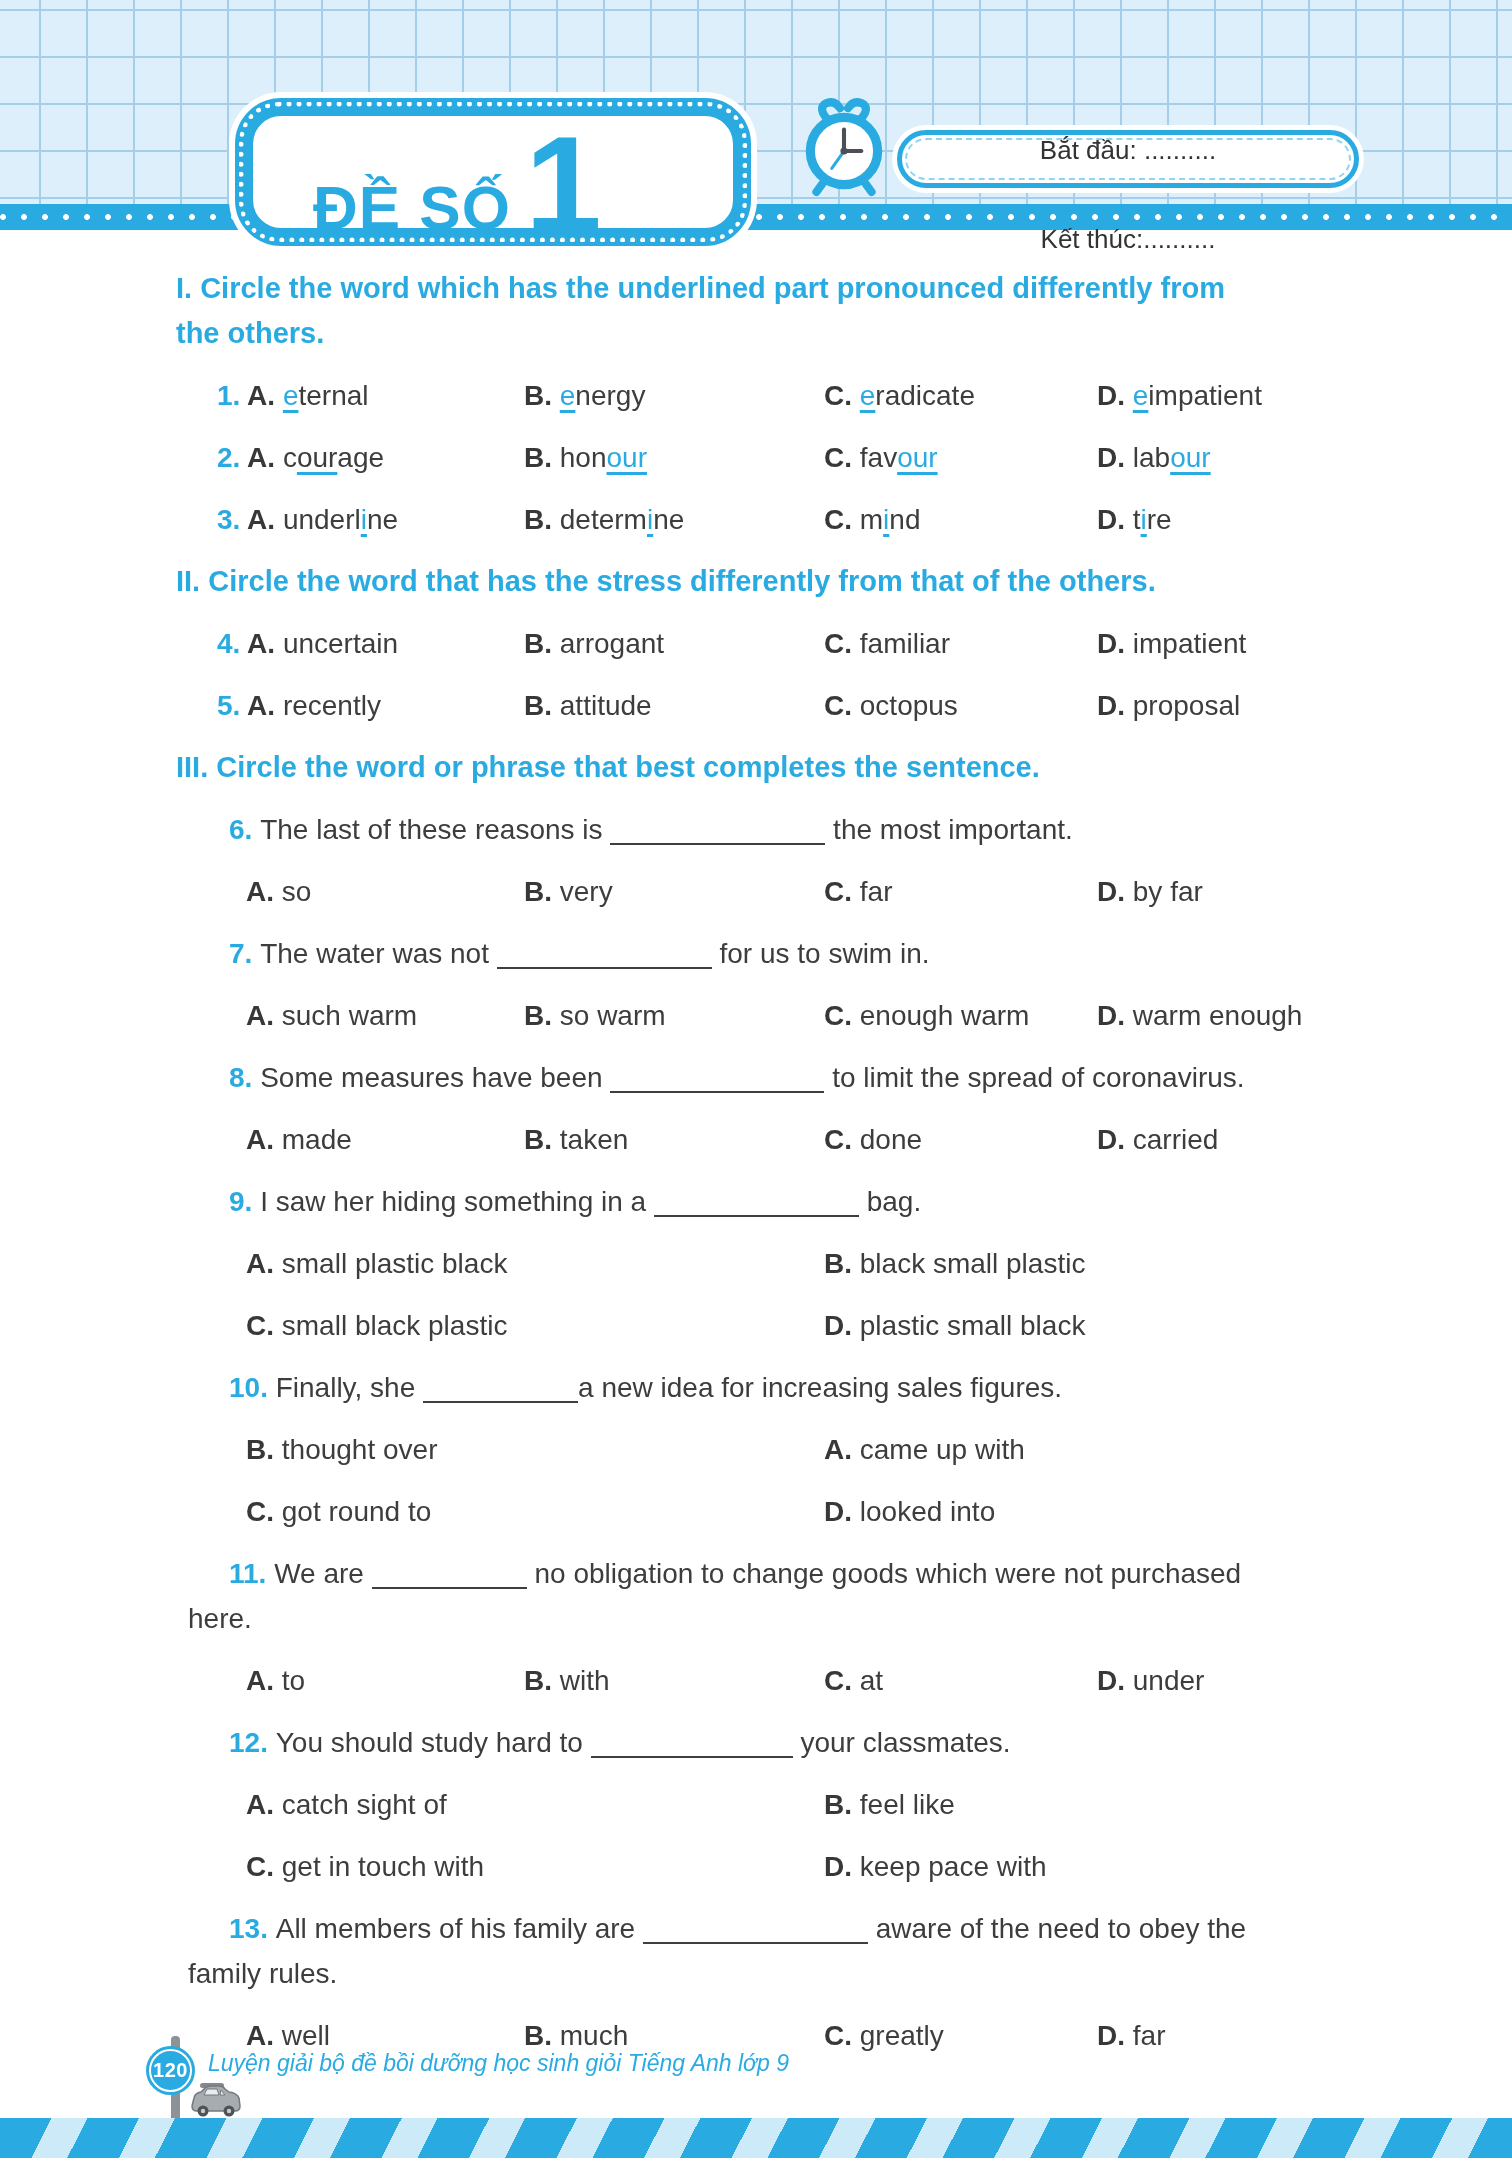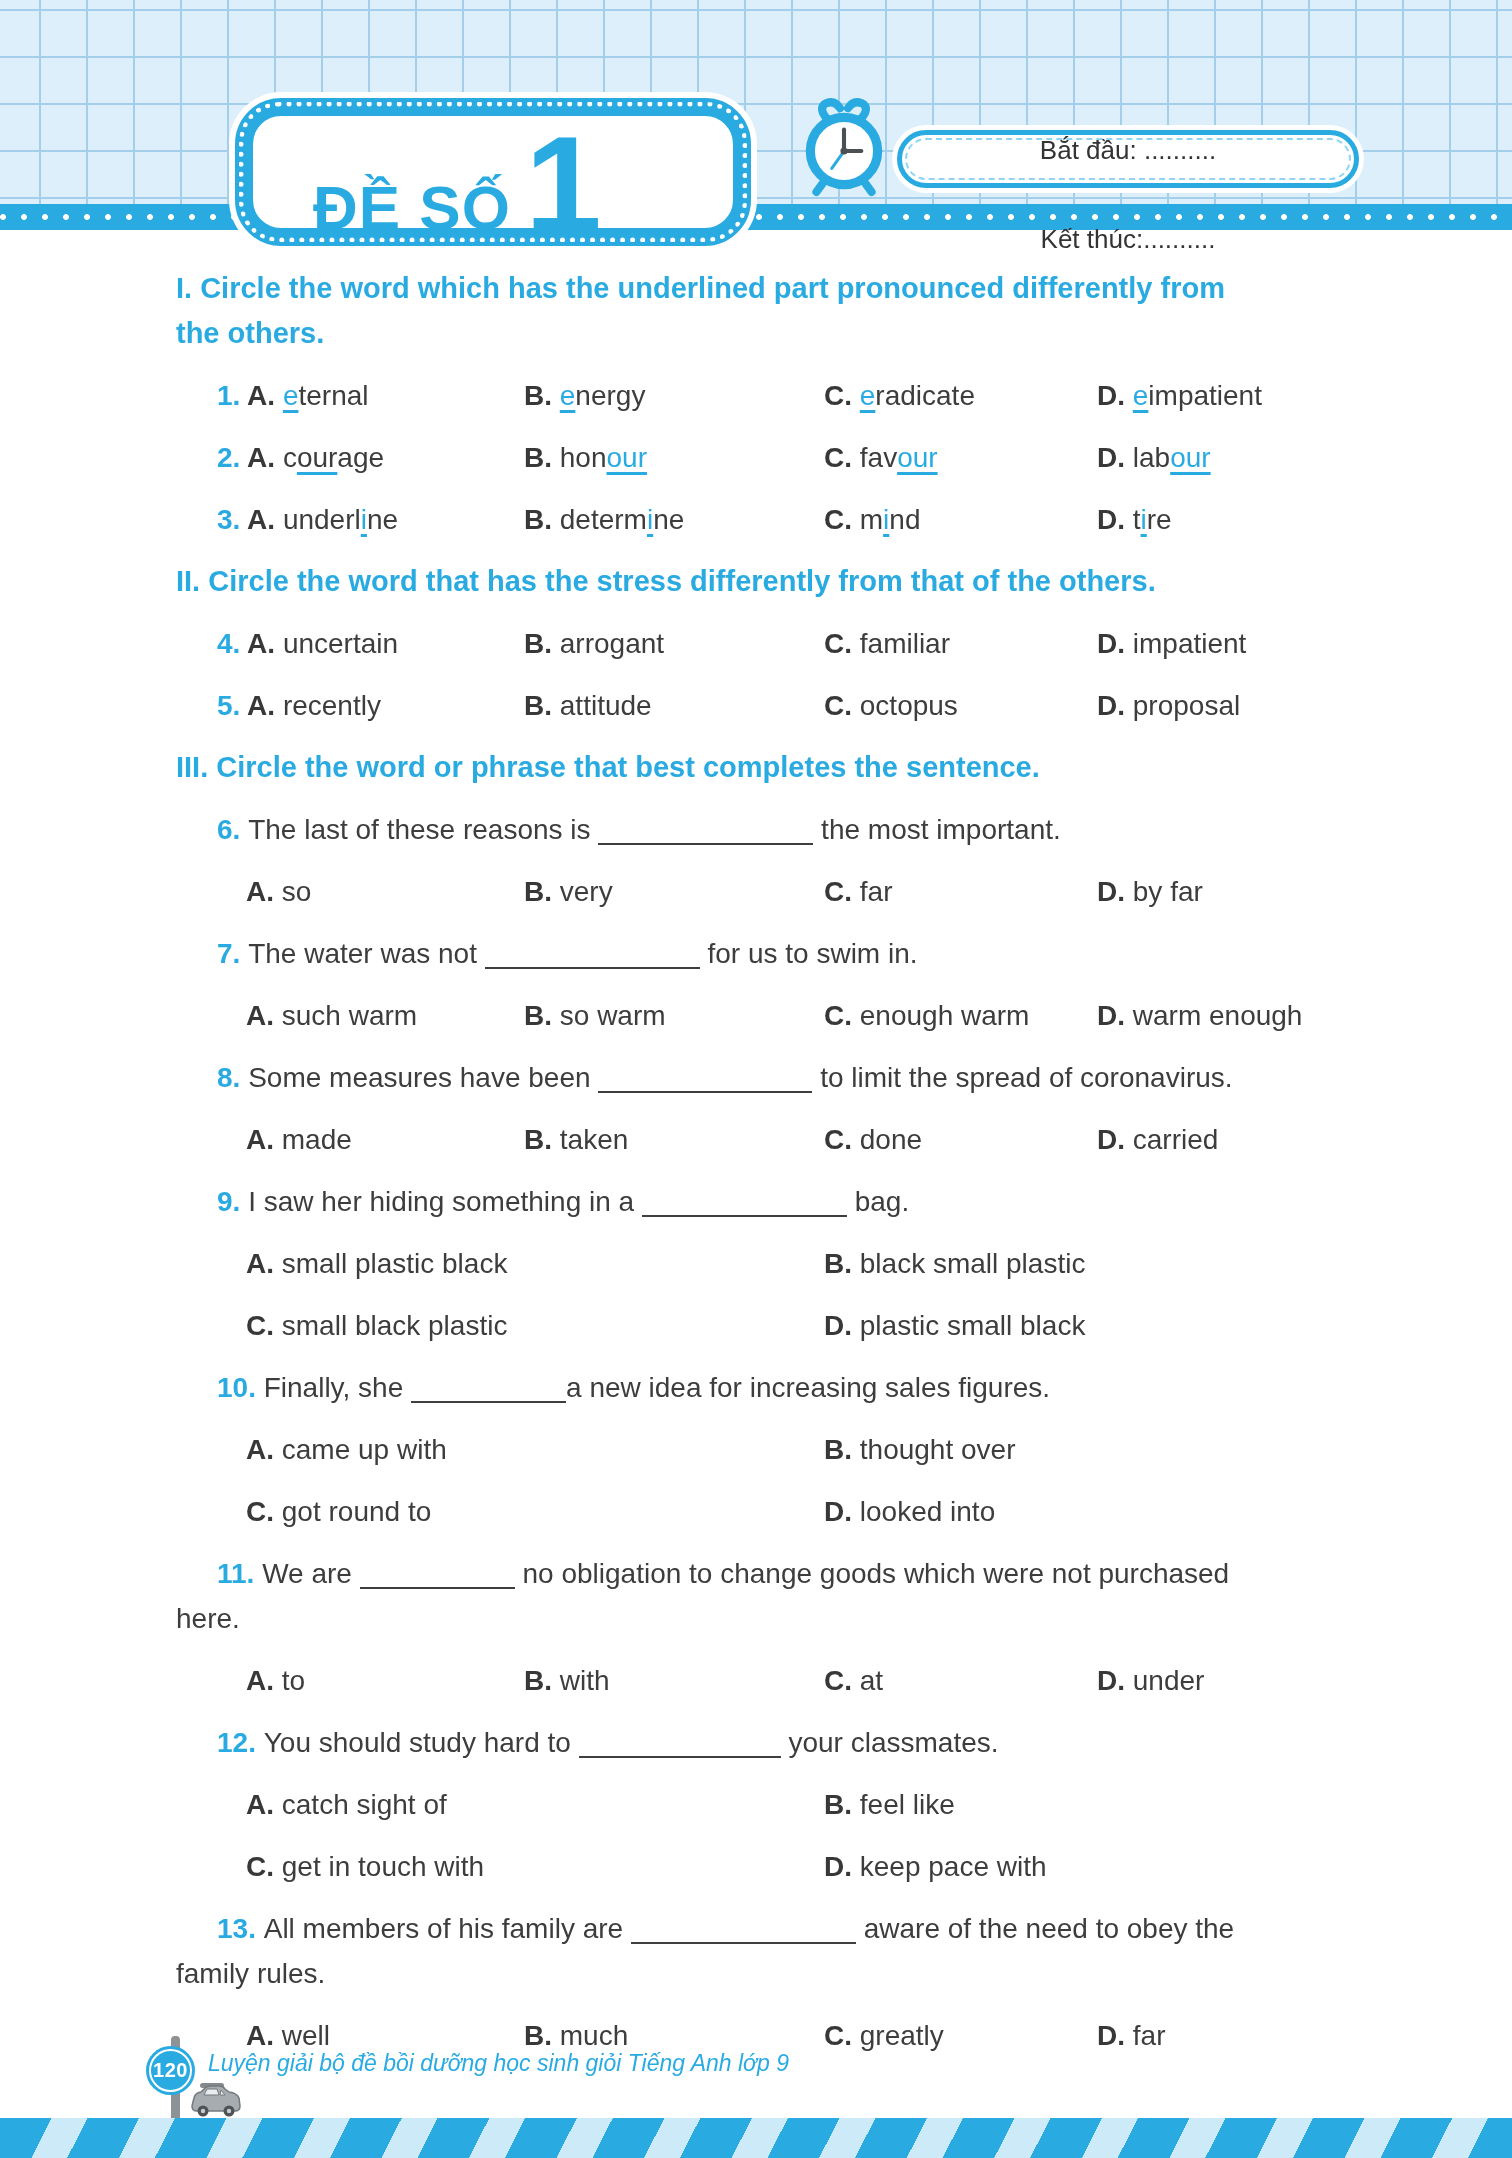--- a/index.html
+++ b/index.html
@@ -30,21 +30,21 @@
   .clock{position:absolute;left:793px;top:98px;width:102px;height:102px;z-index:3;}
   .time-pill{position:absolute;left:897px;top:130px;width:462px;height:58px;background:#fff;
     border:5px solid var(--accent);border-radius:30px;box-shadow:0 0 0 5px #fff;z-index:3;
     display:flex;align-items:center;gap:58px;padding:0 34px;font-size:26px;color:#333;flex-direction:column;}
   .time-pill::before{content:"";position:absolute;inset:3px;border:2px dashed #8fd4f3;border-radius:22px;pointer-events:none;}
 
   
   .content{padding:22px 110px 0 176px;font-size:28px;color:var(--ink);}
   .sec-heading{color:var(--accent);font-size:29px;font-weight:bold;line-height:45px;margin:0 0 17px;white-space:pre-line;}
   section + section .sec-heading{margin-top:14px;}
-  .q-sentence{margin:0 0 17px;line-height:45px;text-indent:41px;white-space:pre-line;}
+  .q-sentence{margin:0 12px 17px;line-height:45px;text-indent:41px;white-space:pre-line;}
   .q-num{color:var(--accent);font-weight:bold;}
   .opt-row{display:grid;margin:0 0 17px 70px;line-height:45px;}
   .opt-row.cols4{grid-template-columns:278px 300px 273px 1fr;}
   .opt-row.cols4.with-num{margin-left:41px;grid-template-columns:307px 300px 273px 1fr;}
   .opt-row.cols2{grid-template-columns:578px 1fr;}
   .opt-label{color:#383838;font-weight:bold;}
   .u{color:var(--accent);text-decoration:underline;text-decoration-color:var(--accent);
      text-decoration-thickness:3px;text-underline-offset:5px;}
   .u.dark{color:var(--ink);}
   .blank{display:inline-block;border-bottom:2px solid #3f3f3f;height:30px;vertical-align:-6px;}
@@ -164,22 +164,22 @@
         <div class="opt-row cols2">
           <span class="opt"><b class="opt-label">A. </b><span class="opt-word"><span>small plastic black</span></span></span>
           <span class="opt"><b class="opt-label">B. </b><span class="opt-word"><span>black small plastic</span></span></span>
         </div>
         <div class="opt-row cols2">
           <span class="opt"><b class="opt-label">C. </b><span class="opt-word"><span>small black plastic</span></span></span>
           <span class="opt"><b class="opt-label">D. </b><span class="opt-word"><span>plastic small black</span></span></span>
         </div>
         <p class="q-sentence"><span class="q-num">10. </span><span class="q-text">Finally, she </span><span class="blank" style="width: 155px;"></span><span class="q-text">a new idea for increasing sales figures.</span></p>
         <div class="opt-row cols2">
+          <span class="opt"><b class="opt-label">B. </b><span class="opt-word"><span>thought over</span></span></span>
           <span class="opt"><b class="opt-label">A. </b><span class="opt-word"><span>came up with</span></span></span>
-          <span class="opt"><b class="opt-label">B. </b><span class="opt-word"><span>thought over</span></span></span>
         </div>
         <div class="opt-row cols2">
           <span class="opt"><b class="opt-label">C. </b><span class="opt-word"><span>got round to</span></span></span>
           <span class="opt"><b class="opt-label">D. </b><span class="opt-word"><span>looked into</span></span></span>
         </div>
         <p class="q-sentence"><span class="q-num">11. </span><span class="q-text">We are </span><span class="blank" style="width: 155px;"></span><span class="q-text"> no obligation to change goods which were not purchased
 here.</span></p>
         <div class="opt-row cols4">
           <span class="opt"><b class="opt-label">A. </b><span class="opt-word"><span>to</span></span></span>
           <span class="opt"><b class="opt-label">B. </b><span class="opt-word"><span>with</span></span></span>

